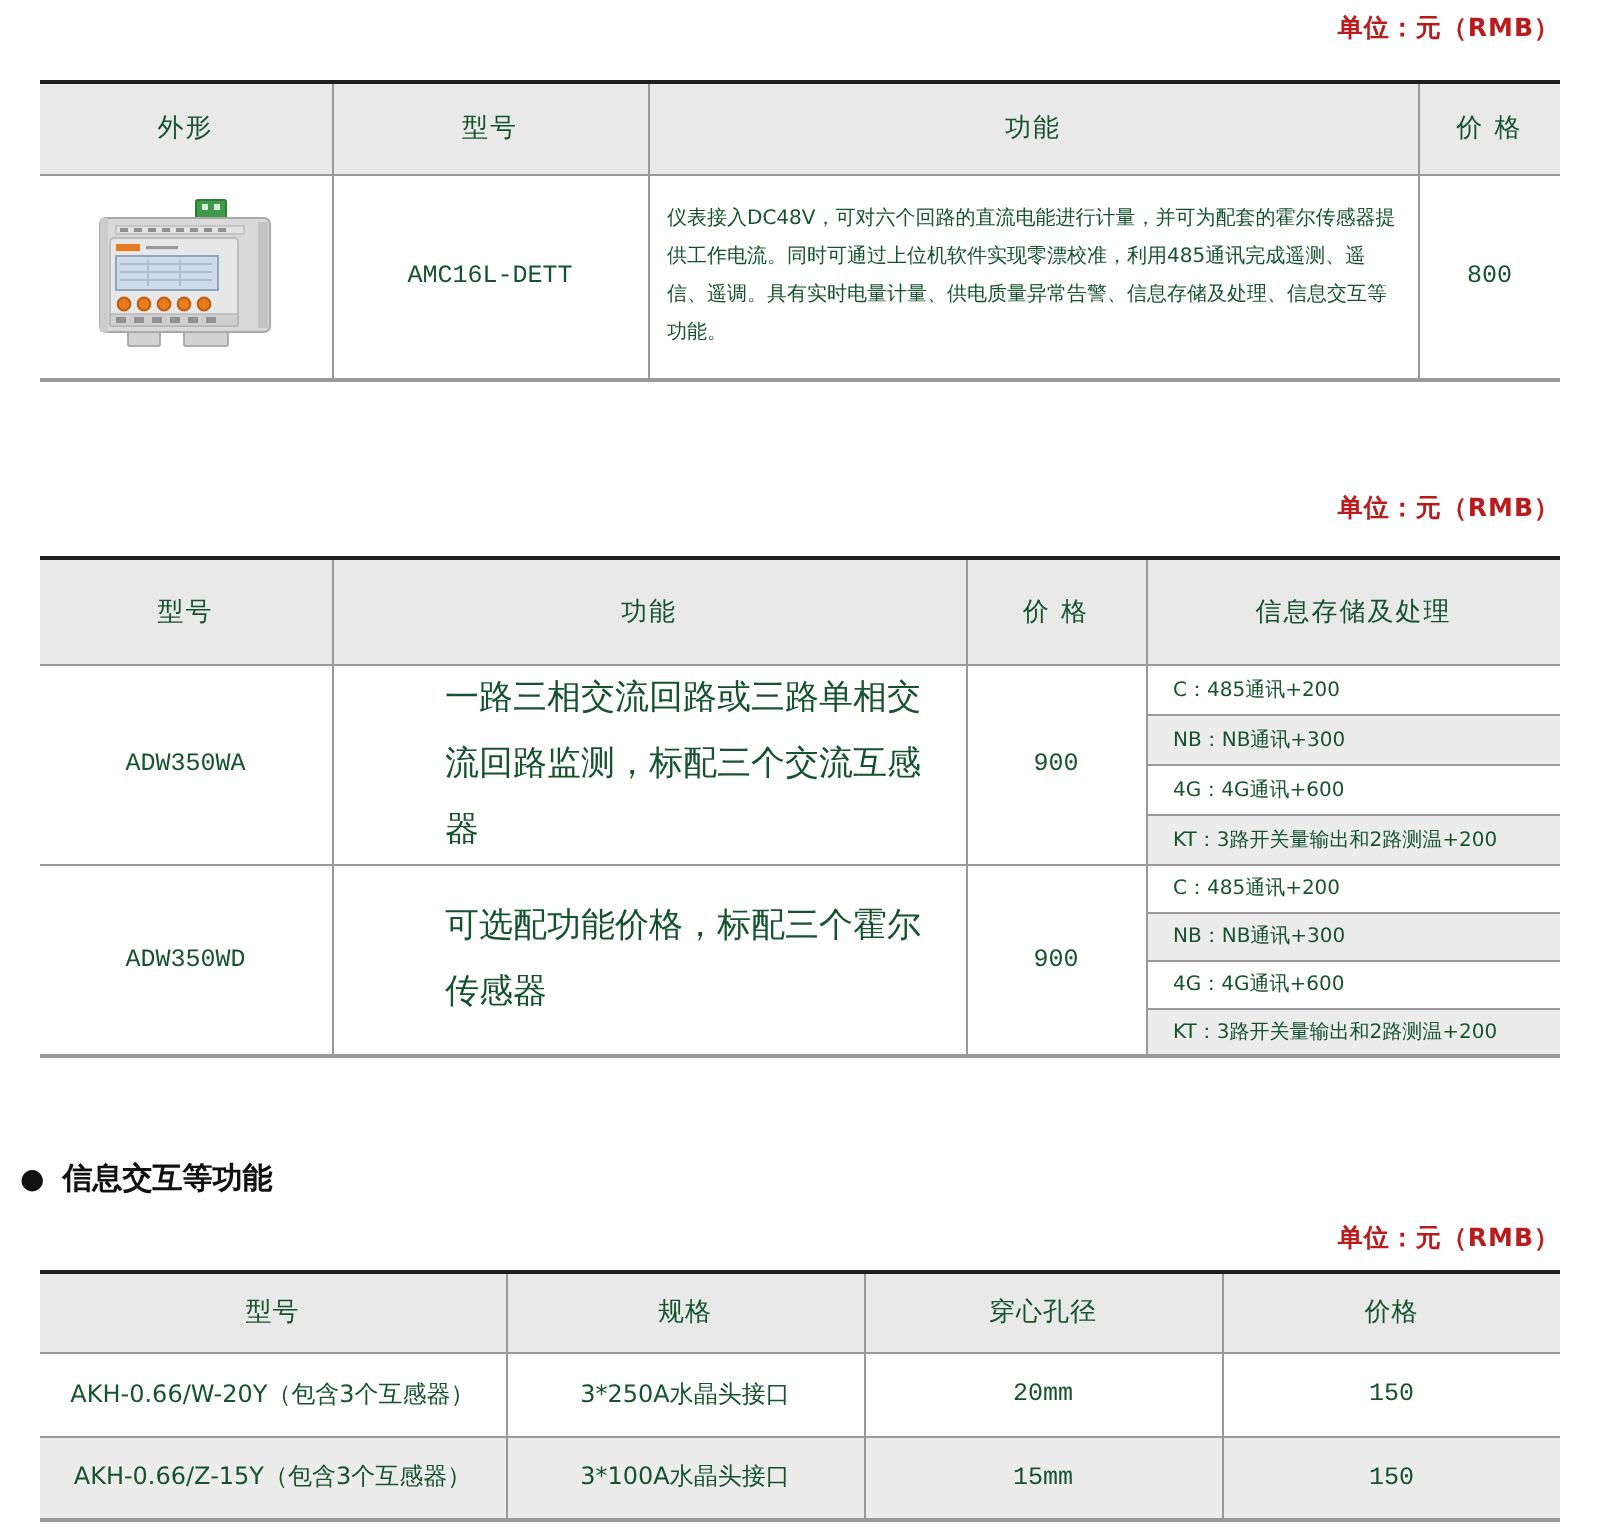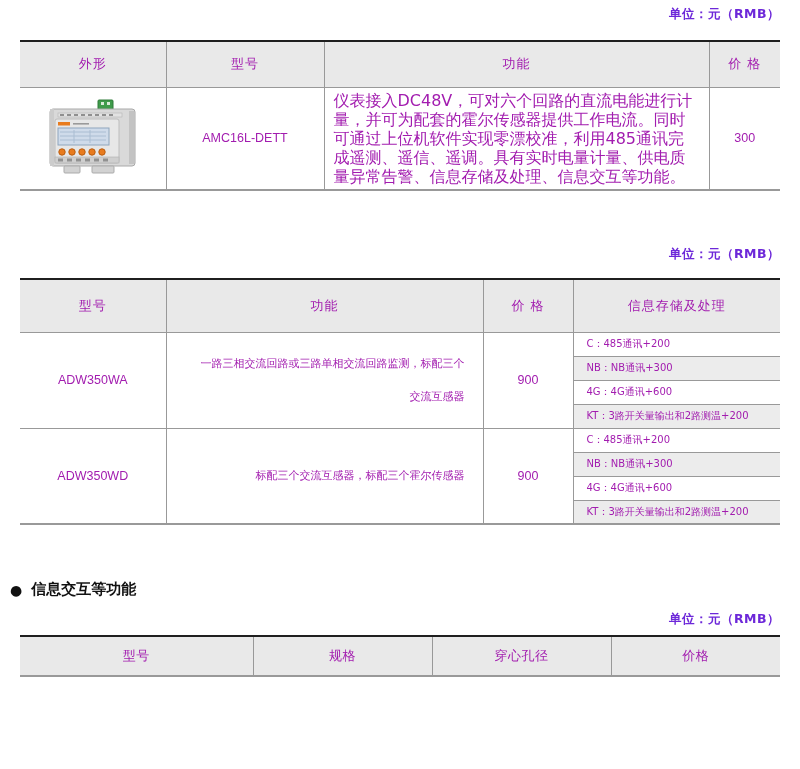--- a/index.html
+++ b/index.html
@@ -4,59 +4,59 @@
 <style>
   * { margin:0; padding:0; box-sizing:border-box; }
   html,body { background:#ffffff; }
   body {
     width:800px; height:769px; position:relative;
     font-family:"DejaVu Sans","Liberation Sans",sans-serif;
     color:#1c1c1c;
   }
   .unit-label {
     position:absolute; right:20px;
-    font-size:12.5px; font-weight:bold; letter-spacing:.5px; color:#6d28d9;
+    font-size:12.5px; font-weight:bold; letter-spacing:.5px; color:#b91c1c;
   }
   .unit-1 { top:6px; }
   .unit-2 { top:246px; }
   .unit-3 { top:611px; }
 
   table.price-table {
     position:absolute; left:20px; width:760px;
     border-collapse:collapse; table-layout:fixed;
     border-top:2.5px solid var(--border-dark,#1f1f1f);
     border-bottom:2px solid var(--border-gray,#9a9a9a);
-    font-size:12px; color:#a21caf;
+    font-size:12px; color:#14532d;
   }
   .price-table th, .price-table td {
     border-top:1px solid var(--border-gray,#9a9a9a);
     border-left:1px solid var(--border-gray,#9a9a9a);
     text-align:center; vertical-align:middle;
     overflow:hidden;
   }
   .price-table .c0 { border-left:none; }
   .price-table th {
     background:var(--header-gray,#e9e9e9);
     font-weight:normal; font-size:13px; letter-spacing:1px;
   }
   .t1 { top:40px; }
   .t1 th { height:46px; }
   .t1 td { height:103px; }
-  .t1 .fn-text { text-align:left; padding:0 10px 0 9px; line-height:19px; font-size:16px; }
+  .t1 .fn-text { text-align:left; padding:0 10px 0 9px; line-height:19px; font-size:10px; }
   .t2 { top:278px; }
   .t2 th { height:53px; }
   .t2 tbody tr { height:24px; }
-  .t2 .fn-text { text-align:right; padding-left:25px; padding-right:18px; line-height:33px; font-size:11px; }
+  .t2 .fn-text { text-align:left; padding-left:56px; padding-right:18px; line-height:33px; font-size:17px; }
   .t2 td.opt { text-align:left; padding-left:13px; font-size:10px; white-space:nowrap; }
   .t2 tr.shaded td.opt { background:var(--row-shade,#ececec); }
   .t3 { top:635px; }
   .t3 th { height:40px; letter-spacing:.5px; }
   .t3 td { height:42px; }
   .t3 tr.shaded td { background:var(--row-shade,#ececec); }
-  .mono { font-family:Liberation Sans, sans-serif; font-size:12.5px; letter-spacing:0; }
+  .mono { font-family:Liberation Mono, monospace; font-size:12.5px; letter-spacing:0; }
   .section-heading {
     position:absolute; left:10px; top:580px;
     font-size:15px; font-weight:bold; color:#111;
     display:flex; align-items:center; gap:9px;
   }
   .section-heading .bullet { font-size:14px; line-height:1; }
   .img-cell { vertical-align:middle; }
   .device-wrap { display:flex; justify-content:center; align-items:center; height:100%; }
 </style>
 </head>
@@ -125,21 +125,21 @@
               <rect x="69" y="63.5" width="5" height="3" fill="#919191"></rect>
             <rect x="30" y="71" width="16" height="7" rx="1" fill="#d2d2d2" stroke="#ababab"></rect>
             <rect x="58" y="71" width="22" height="7" rx="1" fill="#d2d2d2" stroke="#ababab"></rect>
           </svg>
         </div>
       </td>
       <td class="mono">AMC16L-DETT</td>
       <td>
         <div class="fn-text">仪表接入DC48V，可对六个回路的直流电能进行计量，并可为配套的霍尔传感器提供工作电流。同时可通过上位机软件实现零漂校准，利用485通讯完成遥测、遥信、遥调。具有实时电量计量、供电质量异常告警、信息存储及处理、信息交互等功能。</div>
       </td>
-      <td class="mono">300</td>
+      <td class="mono">800</td>
     </tr>
   </tbody>
 </table>
 
 <table class="price-table t2">
   <colgroup>
       <col style="width:146px">
       <col style="width:317px">
       <col style="width:90px">
       <col style="width:207px">
@@ -166,21 +166,21 @@
     </tr>
     <tr>
       <td class="opt">4G：4G通讯+600</td>
     </tr>
     <tr class="shaded">
       <td class="opt">KT：3路开关量输出和2路测温+200</td>
     </tr>
     <tr>
       <td class="c0 mono" rowspan="4">ADW350WD</td>
       <td rowspan="4">
-        <div class="fn-text">标配三个交流互感器，标配三个霍尔传感器</div>
+        <div class="fn-text">可选配功能价格，标配三个霍尔传感器</div>
       </td>
       <td class="mono" rowspan="4">900</td>
       <td class="opt">C：485通讯+200</td>
     </tr>
     <tr class="shaded">
       <td class="opt">NB：NB通讯+300</td>
     </tr>
     <tr>
       <td class="opt">4G：4G通讯+600</td>
     </tr>
@@ -204,14 +204,26 @@
     </colgroup>
   <thead>
     <tr>
       <th class="c0">型号</th>
       <th>规格</th>
       <th>穿心孔径</th>
       <th>价格</th>
     </tr>
   </thead>
   <tbody>
+    <tr>
+      <td class="c0">AKH-0.66/W-20Y（包含3个互感器）</td>
+      <td>3*250A水晶头接口</td>
+      <td class="mono">20mm</td>
+      <td class="mono">150</td>
+    </tr>
+    <tr class="shaded">
+      <td class="c0">AKH-0.66/Z-15Y（包含3个互感器）</td>
+      <td>3*100A水晶头接口</td>
+      <td class="mono">15mm</td>
+      <td class="mono">150</td>
+    </tr>
   </tbody>
 </table>
 
 </body></html>

